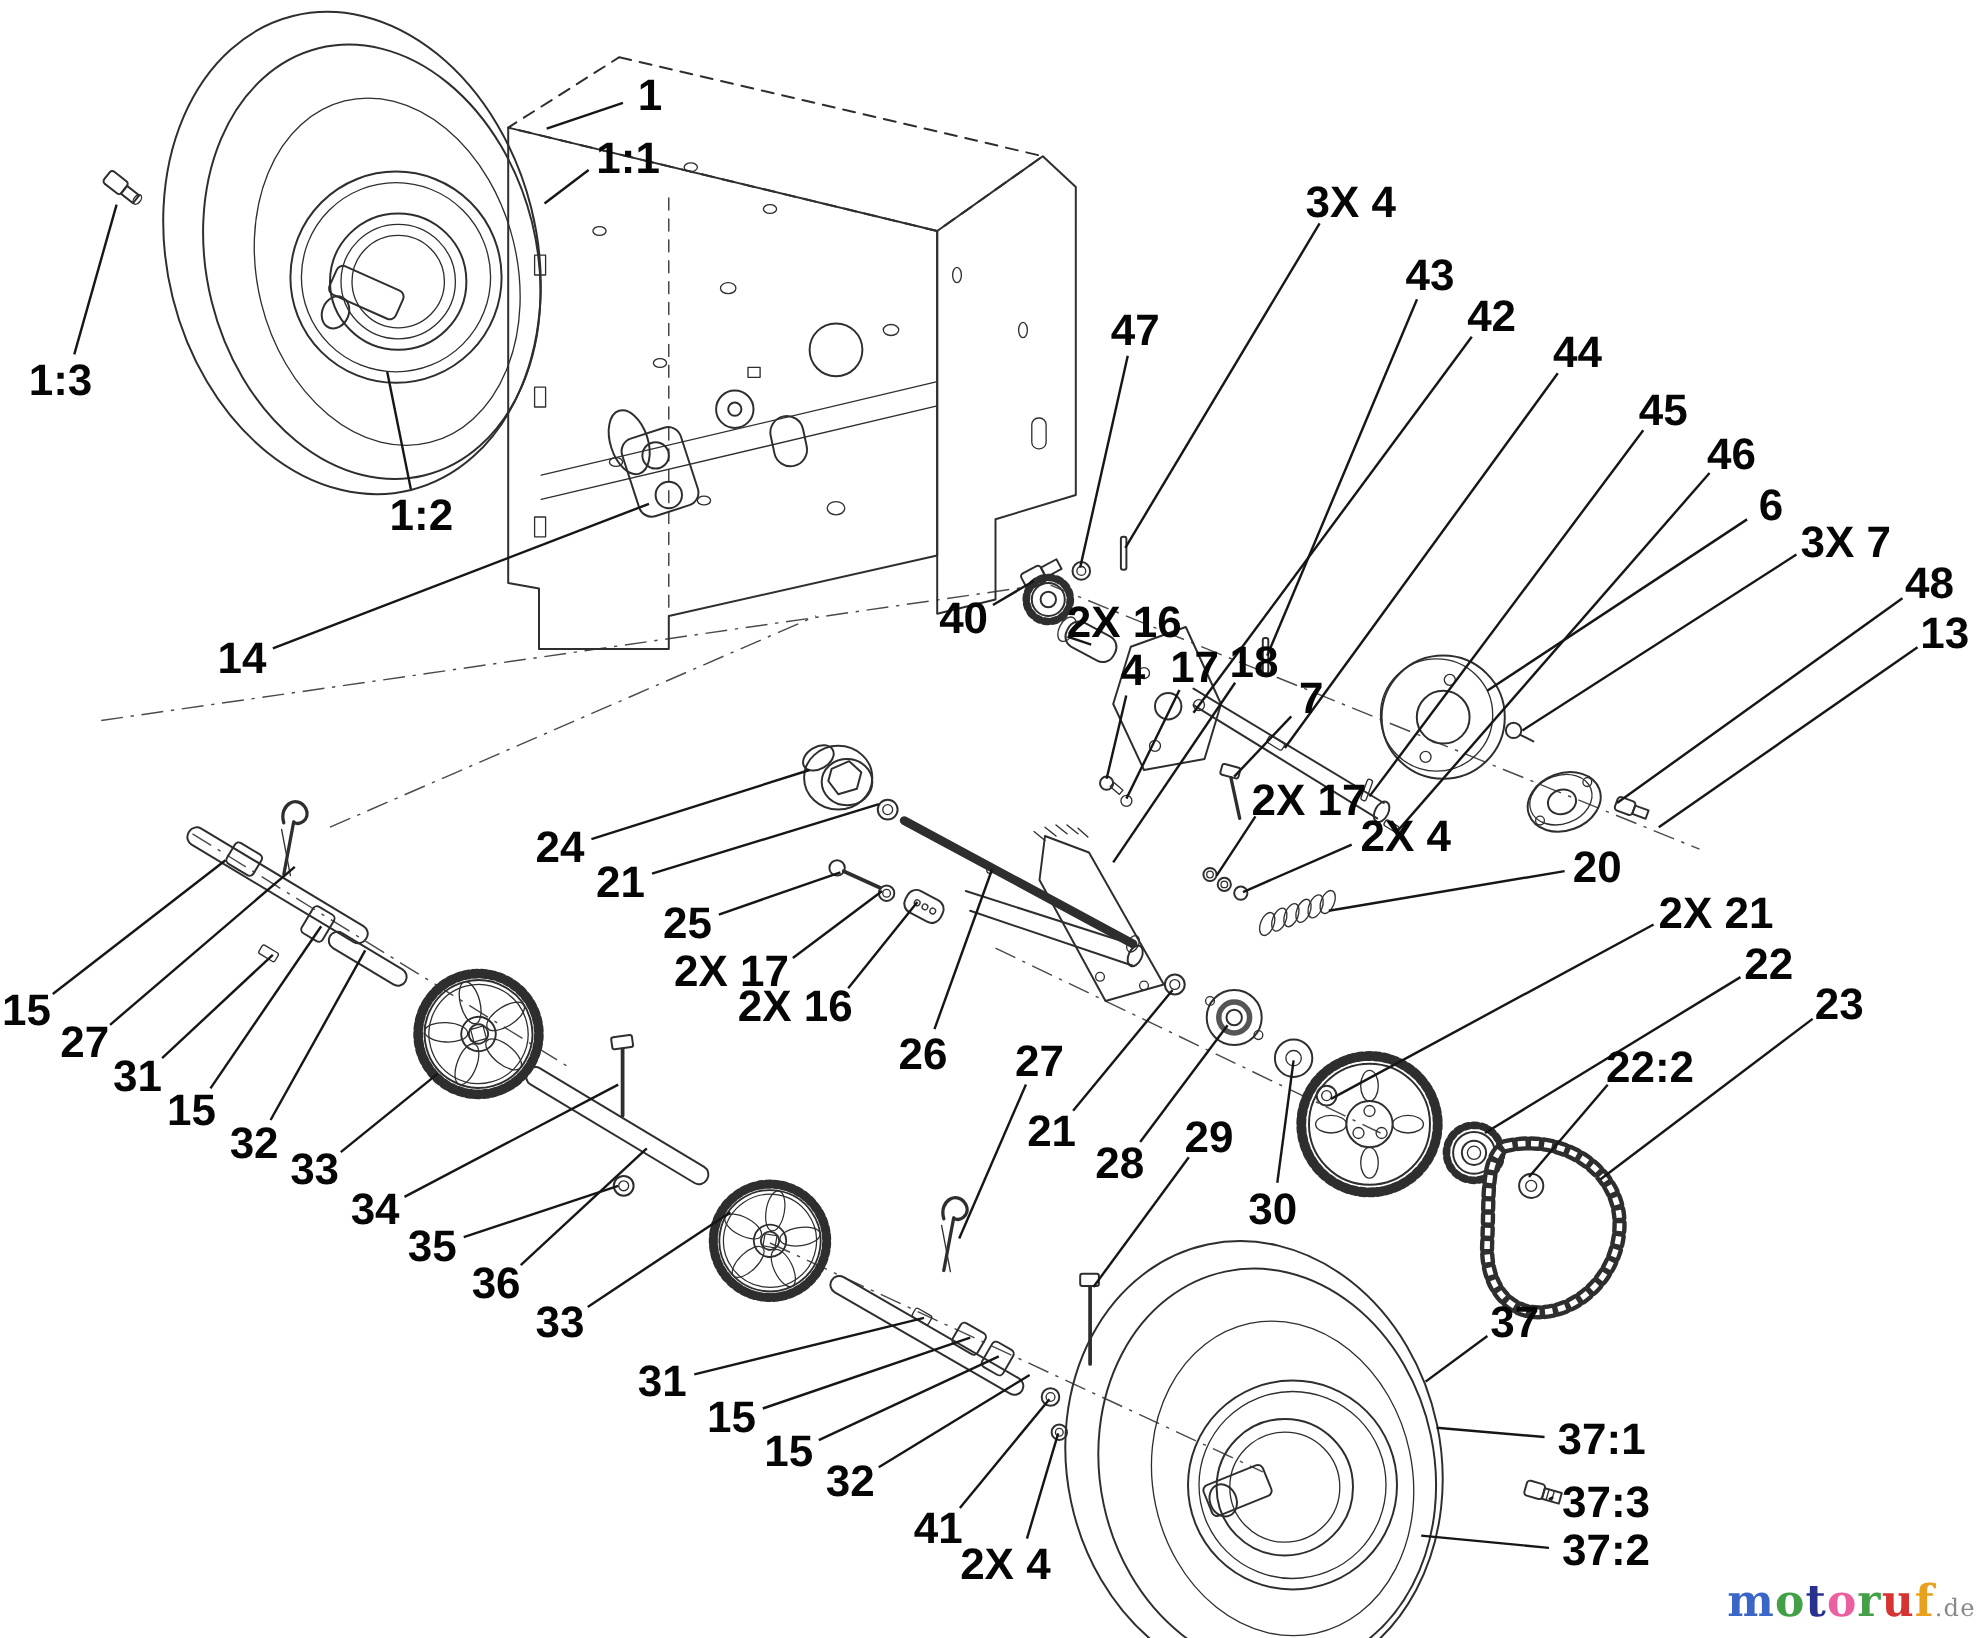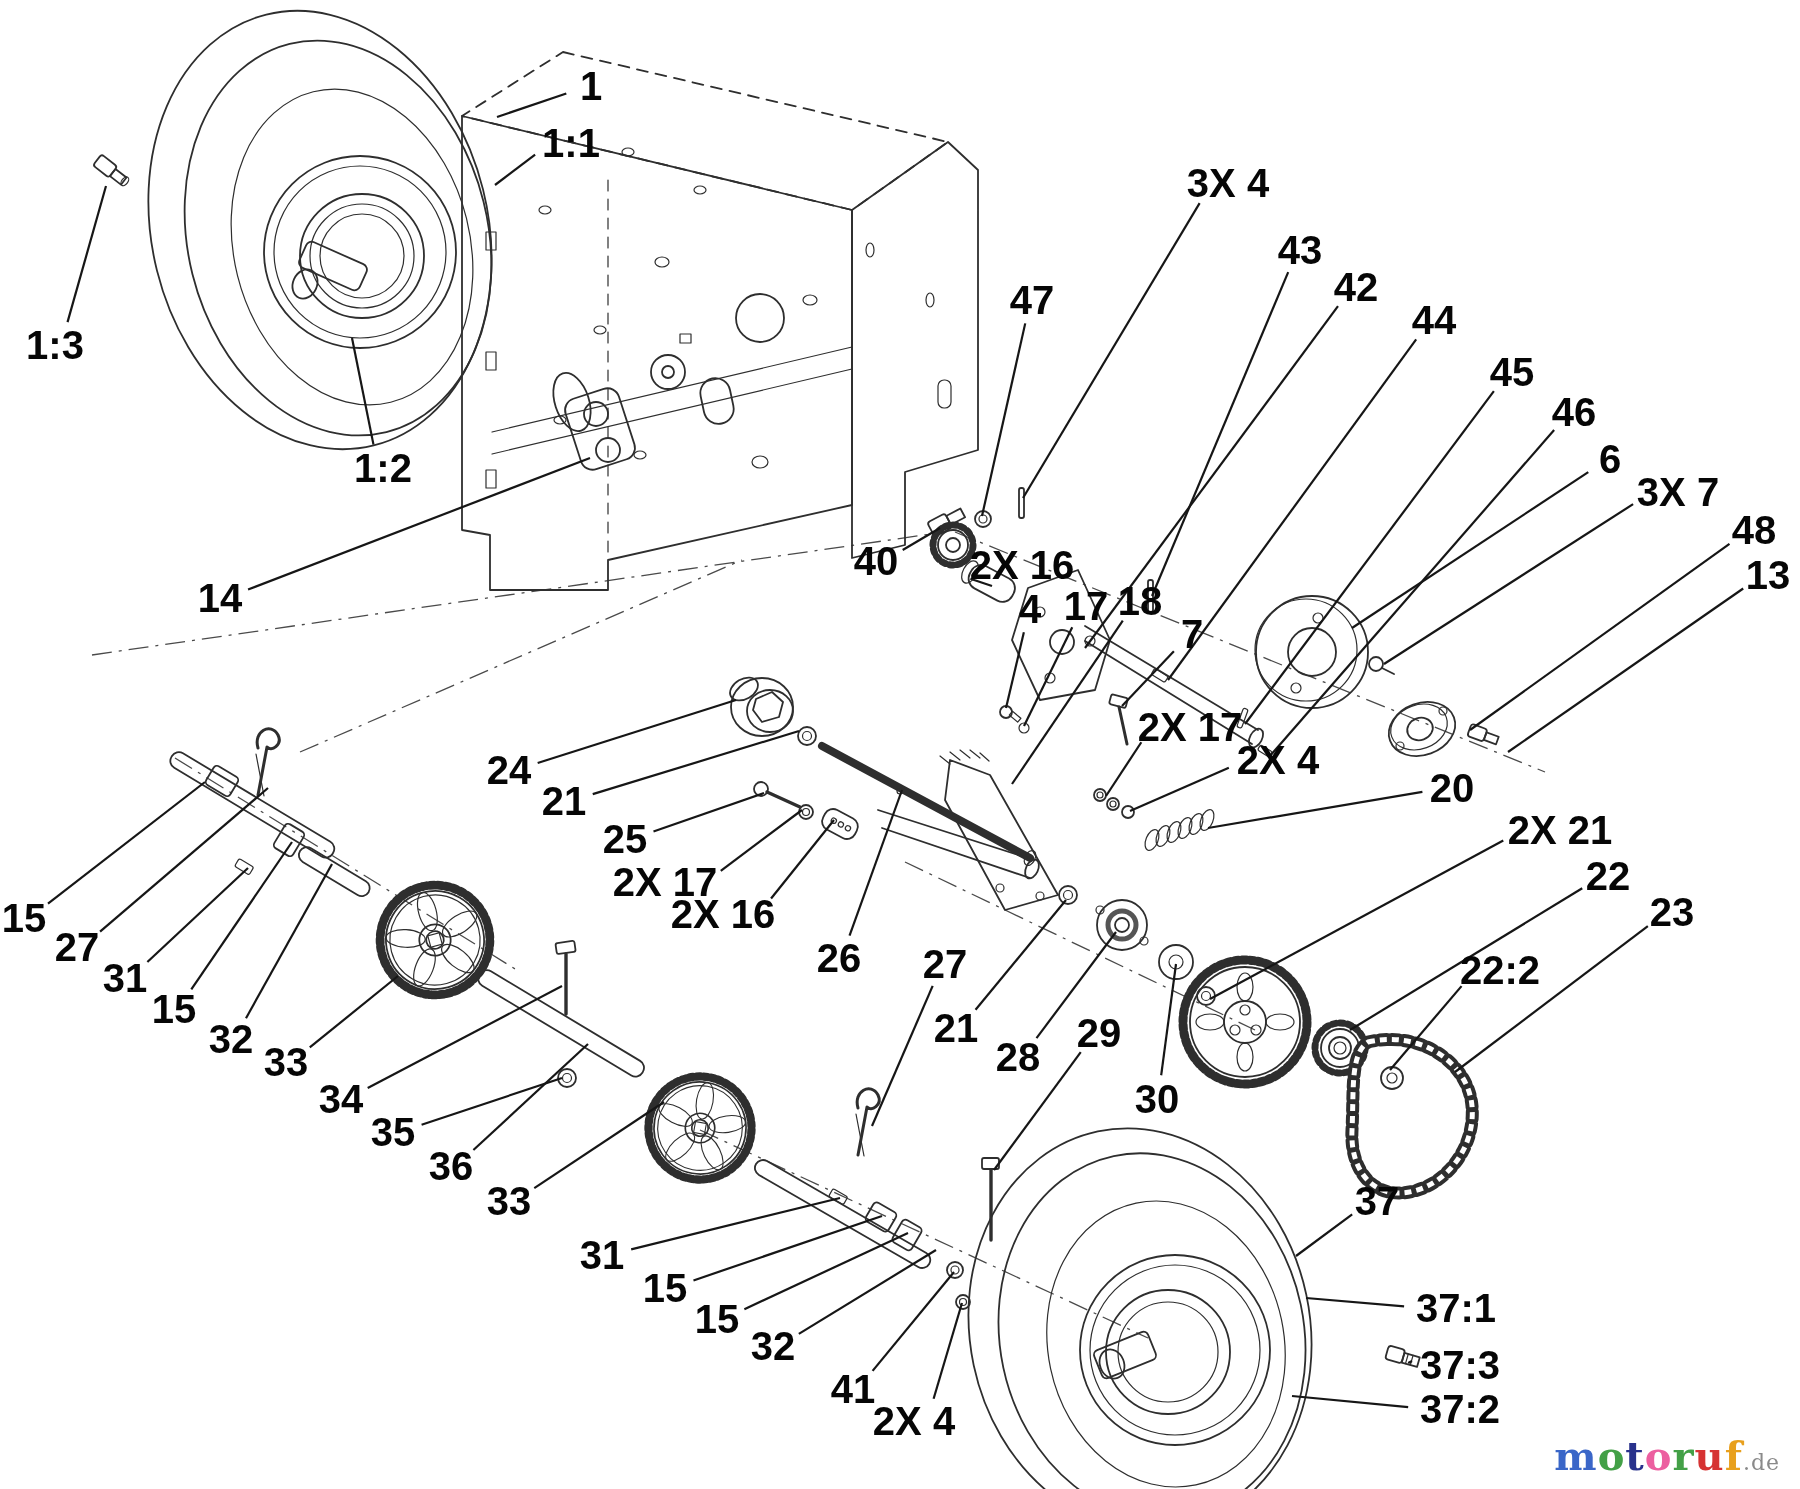--- a/index.html
+++ b/index.html
@@ -7,21 +7,21 @@
          font-family:"Liberation Sans",sans-serif;}
   svg{position:absolute;left:0;top:0;}
   .art{stroke:#2e2e2e;fill:none;stroke-width:1.8;stroke-linecap:round;stroke-linejoin:round;}
   .thin{stroke-width:1.2;}
   .cl{stroke:#4a4a4a;stroke-width:1.3;stroke-dasharray:20 7 3 7;}
   .dash{stroke-dasharray:11 8;}
   .teeth{stroke-width:9;stroke-dasharray:4.4 3.4;}
   .teeth-s{stroke-width:7;stroke-dasharray:3.6 4.2;}
   .lbl{font-family:"Liberation Sans",sans-serif;font-weight:700;font-size:40px;fill:#060606;}
   .leader{stroke:#161616;stroke-width:2.2;fill:none;}
-  #watermark{position:absolute;right:20px;bottom:10px;font-family:"DejaVu Serif",serif;
+  #watermark{position:absolute;right:4px;bottom:10px;font-family:"DejaVu Serif",serif;
              font-weight:700;font-size:40px;letter-spacing:1px;user-select:none;}
   #watermark .suffix{font-size:22px;font-weight:400;}
 </style>
 </head>
 <body>
 
 <div class="stage">
 <svg id="diagram-svg" width="1800" height="1489" viewBox="0 0 1800 1489" xmlns="http://www.w3.org/2000/svg">
 
   <defs>

